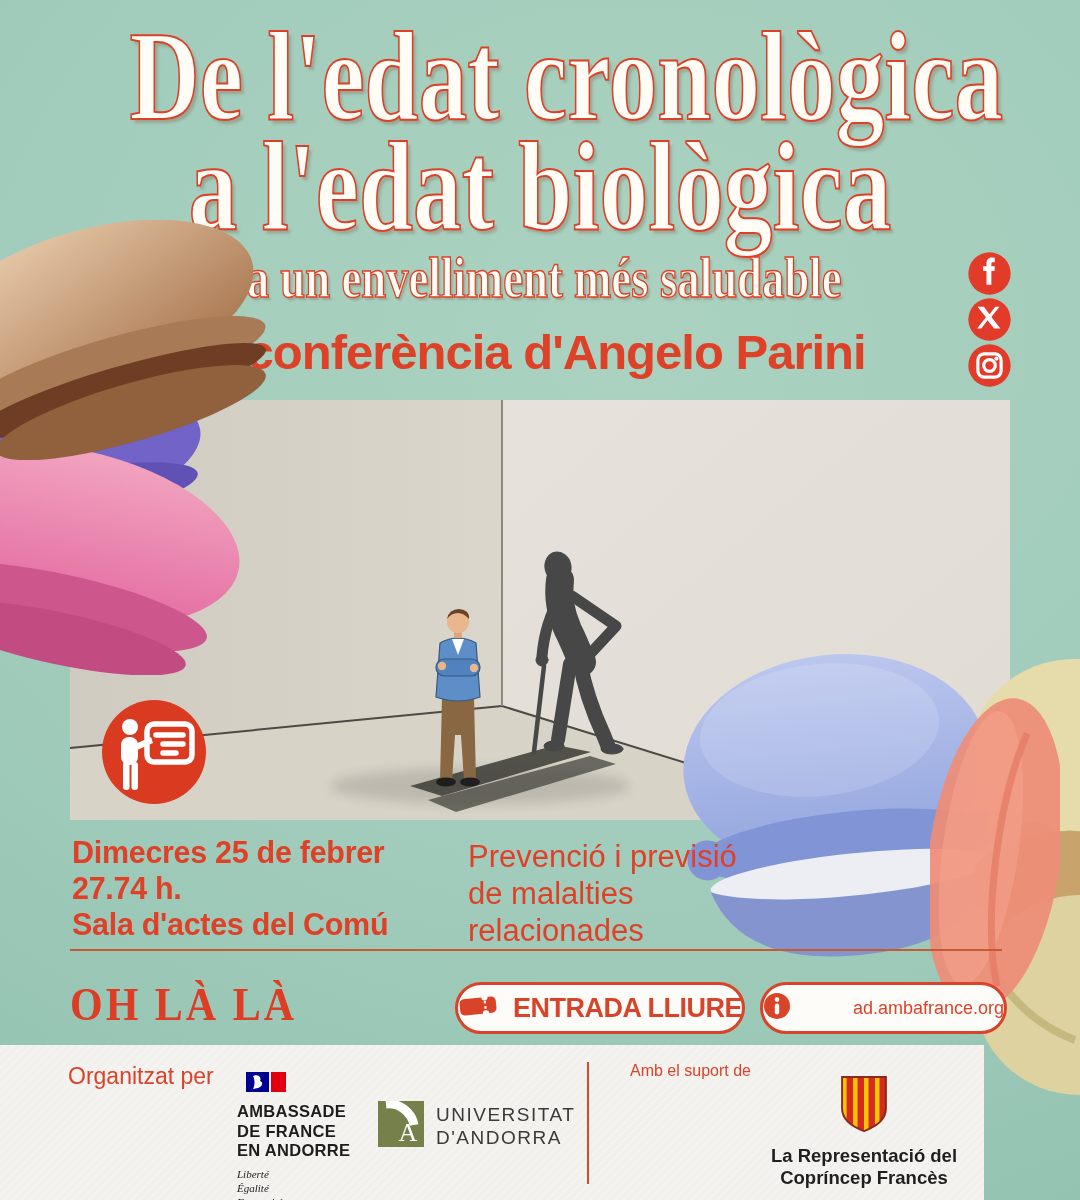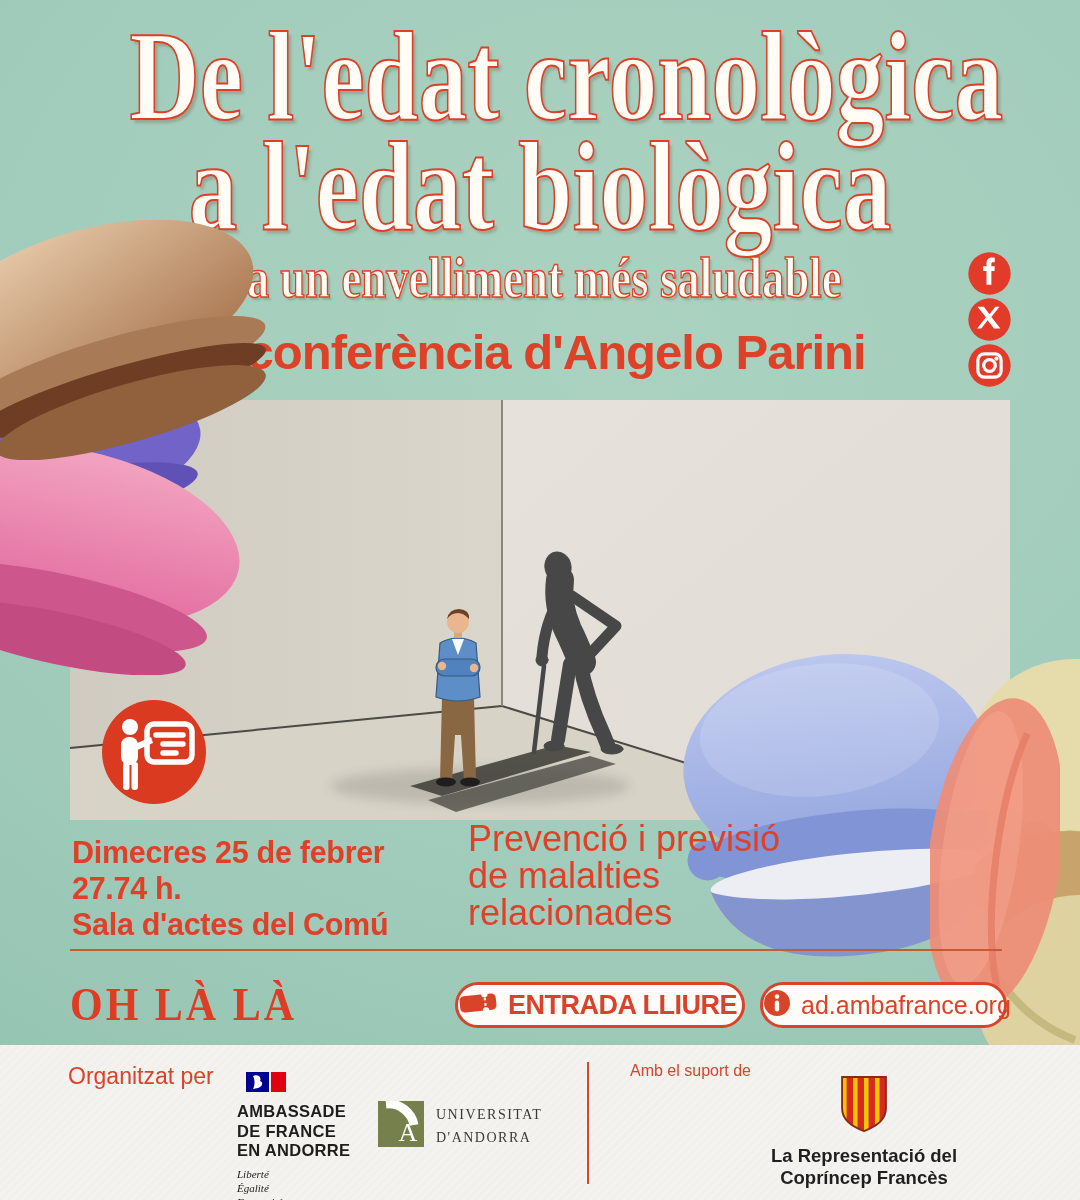--- a/index.html
+++ b/index.html
@@ -20,50 +20,50 @@
     -webkit-text-stroke:1.5px #dc4026;text-shadow:3px 3px 2px rgba(130,80,55,.28);
     transform:scaleX(.8);line-height:1;}
   .conference{position:absolute;top:328px;left:0;right:70px;text-align:center;white-space:nowrap;
     font-weight:bold;font-size:49px;letter-spacing:-1px;color:#dd4127;line-height:1;}
 
   
   .social{position:absolute;top:251px;right:68px;display:flex;flex-direction:column;gap:1px;}
   .soc{width:45px;height:45px;cursor:pointer;}
 
   
-  .pill{position:absolute;top:982px;height:46px;background:#fdfcf8;border:3px solid #d9432a;
-    border-radius:26px;display:flex;align-items:center;justify-content:flex-start;gap:10px;
+  .pill{position:absolute;top:982px;height:52px;background:#fdfcf8;border:3px solid #d9432a;
+    border-radius:26px;display:flex;align-items:center;justify-content:space-between;gap:10px;
     box-sizing:border-box;cursor:pointer;}
   .pill-entrada{left:455px;width:290px;}
   .pill-web{left:760px;width:247px;}
   .pill-entrada .lbl{font-weight:bold;font-size:27px;letter-spacing:-.5px;color:#d9432a;}
-  .pill-web .lbl{font-size:25px;color:#d9432a;}
+  .pill-web .lbl{font-size:18px;color:#d9432a;}
 
   
   .event{position:absolute;left:72px;top:834px;color:#df4128;font-weight:bold;
     font-size:30.5px;line-height:36px;letter-spacing:-.3px;}
-  .topic{position:absolute;left:468px;top:820px;color:#df4128;
-    font-size:36px;line-height:37px;}
+  .topic{position:absolute;left:468px;top:838px;color:#df4128;
+    font-size:31px;line-height:37px;}
   .sep{position:absolute;left:70px;top:949px;width:932px;height:2px;background:#c65a33;}
   .brand{position:absolute;left:70px;top:979px;color:#dd3d24;font-family:"Liberation Serif",serif;
     font-weight:bold;font-size:42px;letter-spacing:3px;transform:scaleY(1.08);transform-origin:left top;}
 
   
-  .footer{position:absolute;left:0;top:1045px;width:1080px;height:155px;background:#f4f3ef;
+  .footer{position:absolute;left:0;top:1045px;width:984px;height:155px;background:#f4f3ef;
     background-image:repeating-linear-gradient(135deg, rgba(0,0,0,.012) 0 3px, transparent 3px 6px);}
   .org-label{position:absolute;left:68px;top:18px;color:#d9432a;font-size:23px;}
   .sup-label{position:absolute;left:630px;top:17px;color:#d9432a;font-size:16px;}
   .fdivider{position:absolute;left:587px;top:17px;width:2px;height:122px;background:#cf4b2c;}
   .embassy{position:absolute;left:237px;top:27px;color:#1d1d1b;}
   .embassy .flag{margin-left:9px;margin-bottom:6px;}
   .embassy .name{font-weight:bold;font-size:16.5px;line-height:19.5px;letter-spacing:.3px;}
   .embassy .motto{margin-top:6px;font-family:"Liberation Serif",serif;font-style:italic;
     font-size:11px;line-height:14px;color:#222;}
   .uda{position:absolute;left:378px;top:56px;display:flex;align-items:center;gap:12px;}
-  .uda .name{font-family:Liberation Serif, serif;font-size:14px;line-height:23px;
+  .uda .name{font-family:Liberation Sans, sans-serif;font-size:19px;line-height:23px;
     letter-spacing:1.5px;color:#3a3a38;}
   .coprince{position:absolute;left:742px;top:30px;width:244px;text-align:center;}
   .coprince .name{margin-top:8px;font-weight:bold;font-size:18.5px;line-height:22px;color:#1f1f1f;}
 </style>
 </head>
 <body>
 
 <div class="poster">
 
   <div class="abs" style="left:70px;top:400px;">

